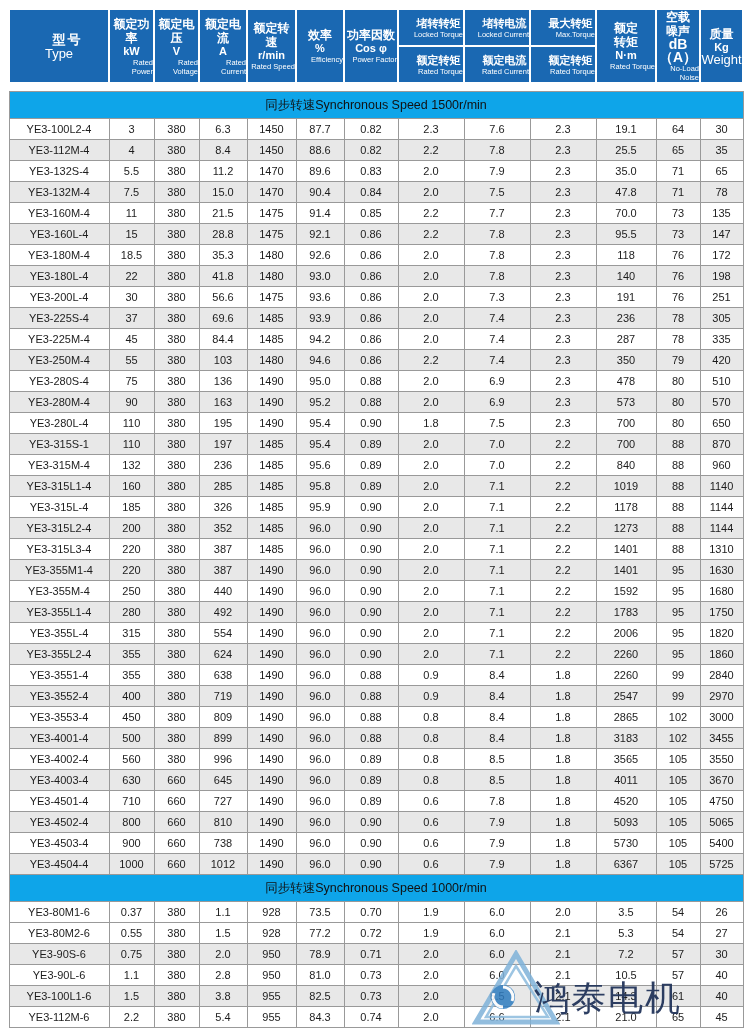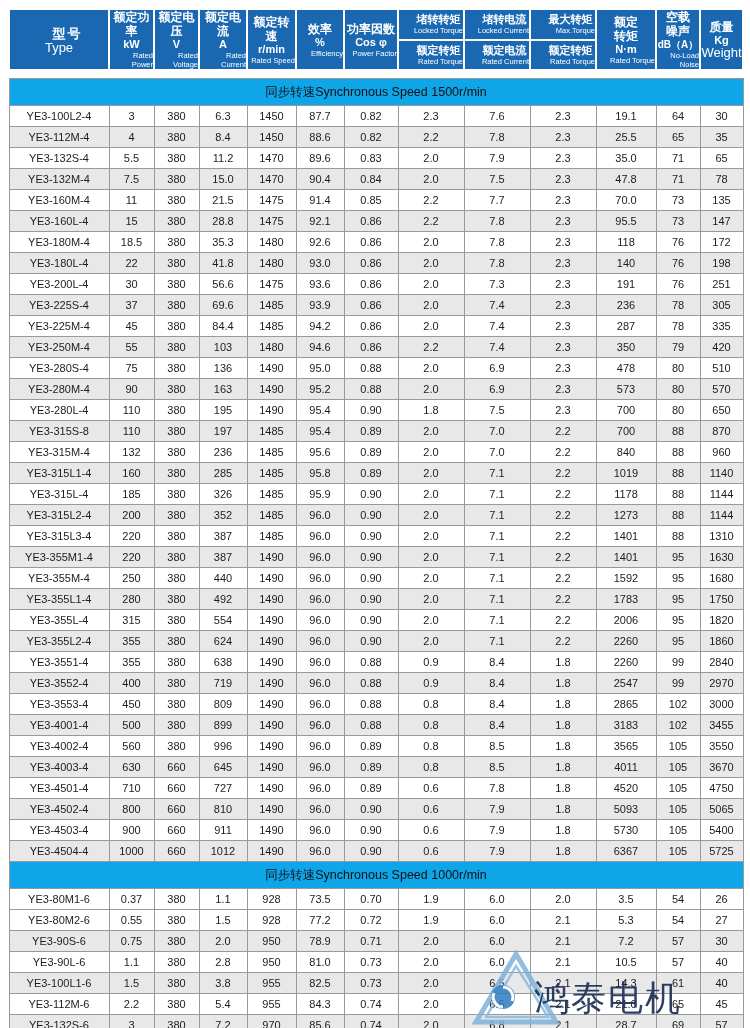--- a/index.html
+++ b/index.html
@@ -115,21 +115,21 @@
         </th>
         <th rowspan="2">
           <span class="zh">额定</span>
           <span class="zh">转矩</span>
           <span class="unit">N·m</span>
           <span class="en">Rated Torque</span>
         </th>
         <th rowspan="2">
           <span class="zh">空载</span>
           <span class="zh">噪声</span>
-          <span class="unit" style="font-size:10px">dB（A）</span>
+          <span class="unit" style="font-size:14px">dB（A）</span>
           <span class="en">No-Load</span>
           <span class="en">Noise</span>
         </th>
         <th rowspan="2">
           <span class="zh">质量</span>
           <span class="unit">Kg</span>
           <span class="en-mid">Weight</span>
         </th>
       </tr>
       <tr>
@@ -373,21 +373,21 @@
           <td>95.4</td>
           <td>0.90</td>
           <td>1.8</td>
           <td>7.5</td>
           <td>2.3</td>
           <td>700</td>
           <td>80</td>
           <td>650</td>
         </tr>
         <tr class="shaded">
-          <td>YE3-315S-8</td>
+          <td>YE3-315S-1</td>
           <td>110</td>
           <td>380</td>
           <td>197</td>
           <td>1485</td>
           <td>95.4</td>
           <td>0.89</td>
           <td>2.0</td>
           <td>7.0</td>
           <td>2.2</td>
           <td>700</td>
@@ -661,21 +661,21 @@
           <td>7.9</td>
           <td>1.8</td>
           <td>5093</td>
           <td>105</td>
           <td>5065</td>
         </tr>
         <tr>
           <td>YE3-4503-4</td>
           <td>900</td>
           <td>660</td>
-          <td>911</td>
+          <td>738</td>
           <td>1490</td>
           <td>96.0</td>
           <td>0.90</td>
           <td>0.6</td>
           <td>7.9</td>
           <td>1.8</td>
           <td>5730</td>
           <td>105</td>
           <td>5400</td>
         </tr>

